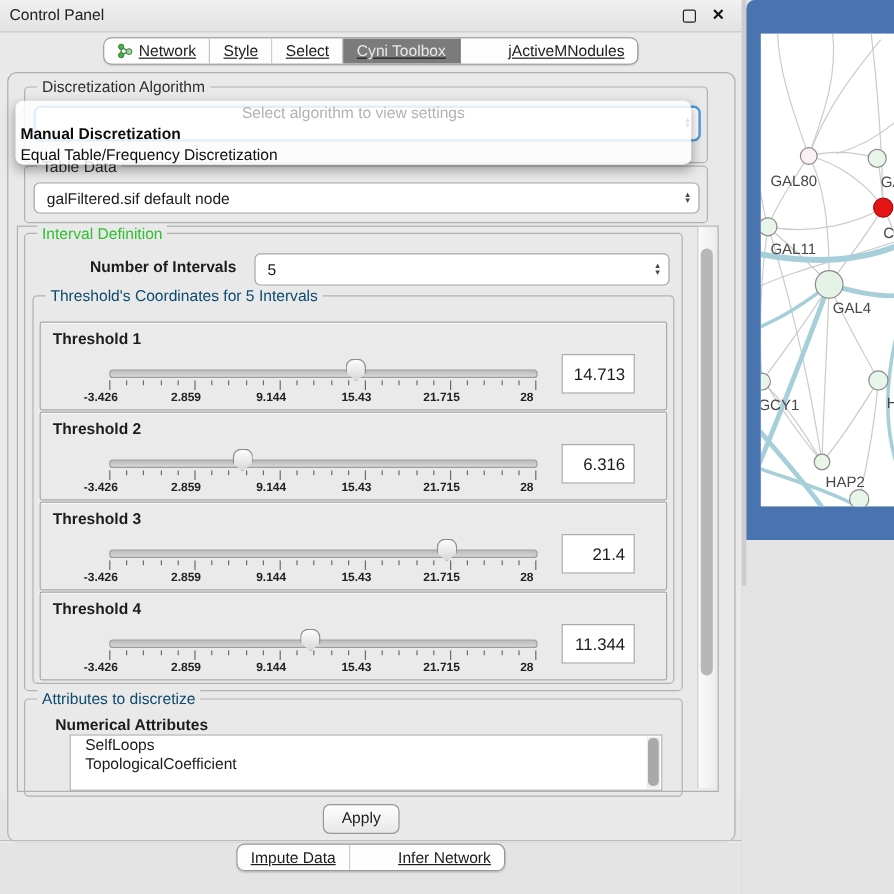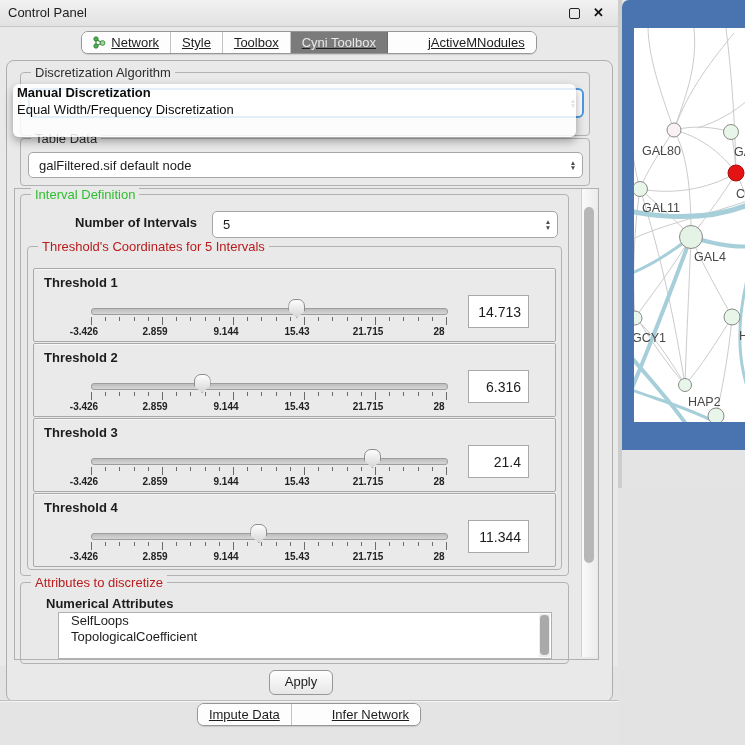--- a/index.html
+++ b/index.html
@@ -19,21 +19,21 @@
   .segwrap{display:flex;border:1px solid #979797;border-radius:7px;background:#fff;overflow:hidden;box-shadow:0 1px 1px rgba(0,0,0,.12);text-decoration:underline;}
   .seg{display:flex;align-items:center;gap:5px;padding:3px 11px;font-size:13px;color:#1d1d1d;background:#fdfdfd;border-right:1px solid #c3c3c3;cursor:default;white-space:nowrap;}
   .seg:last-child{border-right:none;padding-left:40px;}
   .seg.sel{background:#7b7b7b;color:#e9e9e9;border-right:1px solid #6c6c6c;}
 
   #outer-box{position:absolute;left:6px;top:60px;width:605px;height:640px;border:1px solid #aeaeae;border-radius:8px;background:#e9e9e9;}
 
   .group{position:absolute;border:1px solid #b2b2b2;border-radius:4px;}
   .gtitle{position:absolute;top:-8px;left:10px;background:#e9e9e9;padding:0 4px;font-size:13px;color:#2e2e2e;}
   .gtitle.green{color:#2ebf2e;}
-  .gtitle.blue{color:#b91c1c;}
+  .gtitle.blue{color:#0c4a6e;}
 
   .combo{position:absolute;background:#fff;border:1px solid #a6a6a6;border-radius:5px;display:flex;align-items:center;font-size:13px;}
   .combo .val{flex:1;padding-left:10px;overflow:hidden;white-space:nowrap;}
   .combo .arrows{width:18px;display:flex;flex-direction:column;align-items:center;color:#4a4a4a;font-size:6.5px;line-height:5.5px;}
 
   #algo-group{left:20px;top:72px;width:568px;height:62px;}
   #algo-combo{left:28px;top:88px;width:552px;height:26px;border:2px solid #4d9ae0;border-radius:6px;}
 
   #popup{position:absolute;left:13px;top:84px;width:563px;height:53px;background:rgba(255,255,255,.84);border-radius:6px;box-shadow:0 4px 10px rgba(0,0,0,.35);z-index:5;overflow:hidden;}
   #popup .ph{height:17px;text-align:center;font-size:13px;color:#b2b2b2;padding-top:2px;}
@@ -109,21 +109,21 @@
               <circle cx="3" cy="3" r="2.2" fill="#49b04c" stroke="#2c7a2e" stroke-width="0.8"></circle>
               <circle cx="3" cy="10" r="2.2" fill="#49b04c" stroke="#2c7a2e" stroke-width="0.8"></circle>
               <circle cx="9.5" cy="7" r="2.4" fill="#9fd6a0" stroke="#2c7a2e" stroke-width="0.8"></circle>
             </svg>
             <span>Network</span>
           </div>
           <div class="seg">
             <span>Style</span>
           </div>
           <div class="seg">
-            <span>Toolbox</span>
+            <span>Select</span>
           </div>
           <div class="seg sel">
             <span>Cyni Toolbox</span>
           </div>
           <div class="seg">
             <span>jActiveMNodules</span>
           </div>
         </div>
       </div>
 
@@ -134,23 +134,24 @@
     </div>
     <div class="combo" id="algo-combo">
       <div class="val"></div>
       <div class="arrows">
           <span>▲</span>
           <span>▼</span>
         </div>
     </div>
 
     <div id="popup">
+      <div class="ph">Select algorithm to view settings</div>
       <div id="popup-list">
           <div class="item b">Manual Discretization</div>
-          <div class="item">Equal Width/Frequency Discretization</div>
+          <div class="item">Equal Table/Frequency Discretization</div>
         </div>
     </div>
 
     <div class="group" id="tabledata-group">
       <div class="gtitle">Table Data</div>
     </div>
     <div class="combo" id="tabledata-combo">
       <div class="val">galFiltered.sif default node</div>
       <div class="arrows">
           <span>▲</span>

